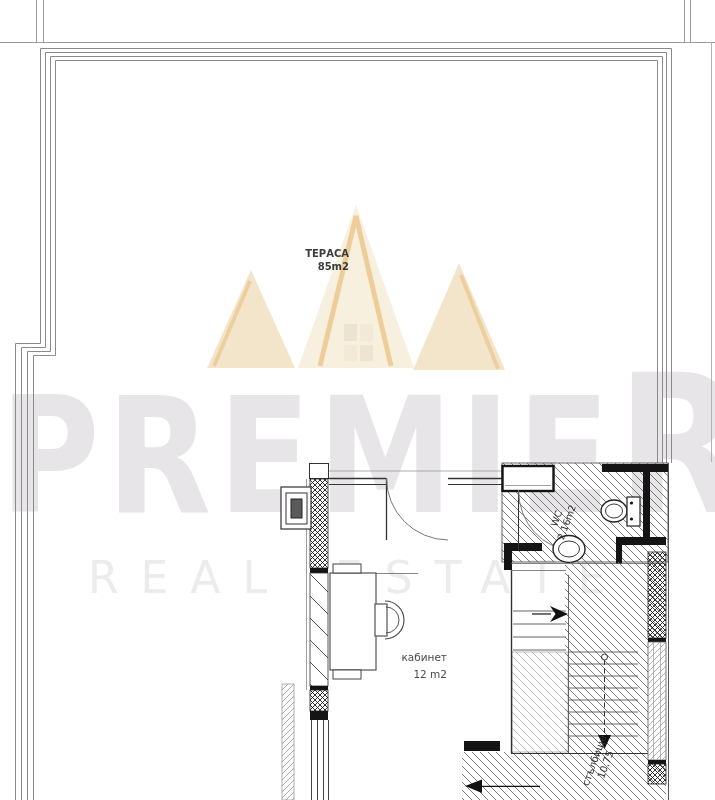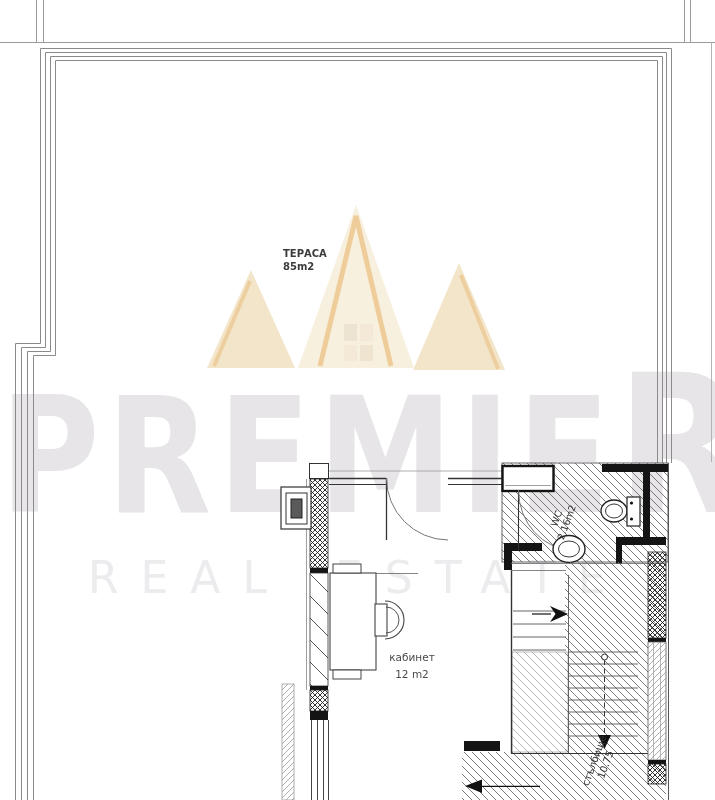--- a/index.html
+++ b/index.html
@@ -17,23 +17,23 @@
   .wm-premier .main{font-size:160px;}
   .wm-premier .big-r{font-size:192px;}
   .wm-sub{
     position:absolute;left:88px;top:552px;z-index:1;
     font-size:44px;color:#ecebee;letter-spacing:22px;word-spacing:10px;
     font-weight:400;white-space:nowrap;
   }
   svg.plan{position:absolute;left:0;top:0;z-index:2;}
   
   .plabel{position:absolute;z-index:3;color:#3f3f3f;}
-  .lbl-terrace{left:283px;top:247px;width:66px;text-align:left;
+  .lbl-terrace{left:283px;top:247px;width:66px;text-align:right;
     font-size:10px;font-weight:700;line-height:13px;color:#3b3b3b;}
-  .lbl-office{left:377px;top:649px;width:70px;text-align:center;
+  .lbl-office{left:377px;top:649px;width:70px;text-align:right;
     font-size:10.5px;font-weight:400;line-height:17px;color:#4a4a4a;}
   .lbl-wc{left:534px;top:506px;width:64px;height:32px;text-align:center;
     font-size:9.5px;font-weight:500;line-height:11px;color:#333333;
     transform:rotate(-70deg);transform-origin:center center;}
   .lbl-stairs{left:566px;top:748px;width:76px;height:32px;text-align:center;
     font-size:10px;font-weight:500;line-height:12px;color:#333333;
     transform:rotate(-70deg);transform-origin:center center;}
 </style>
 </head>
 <body>

